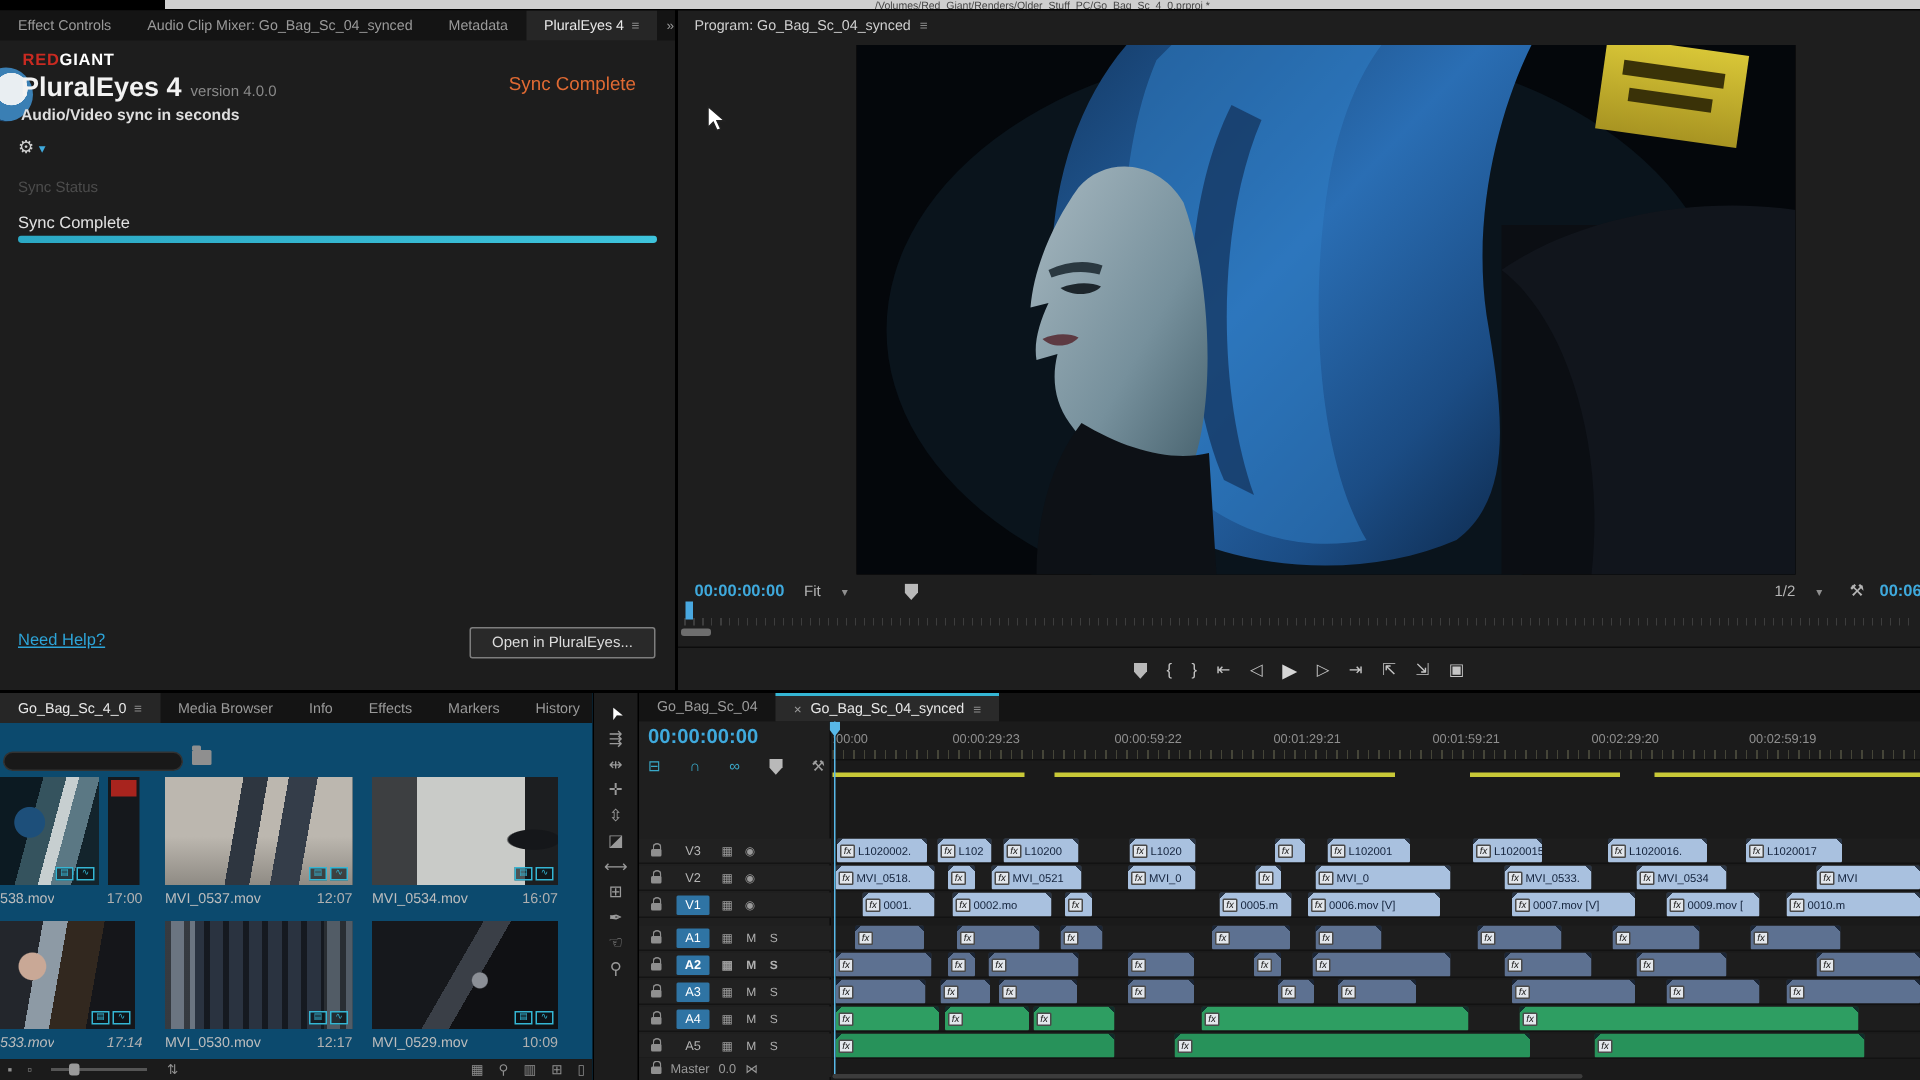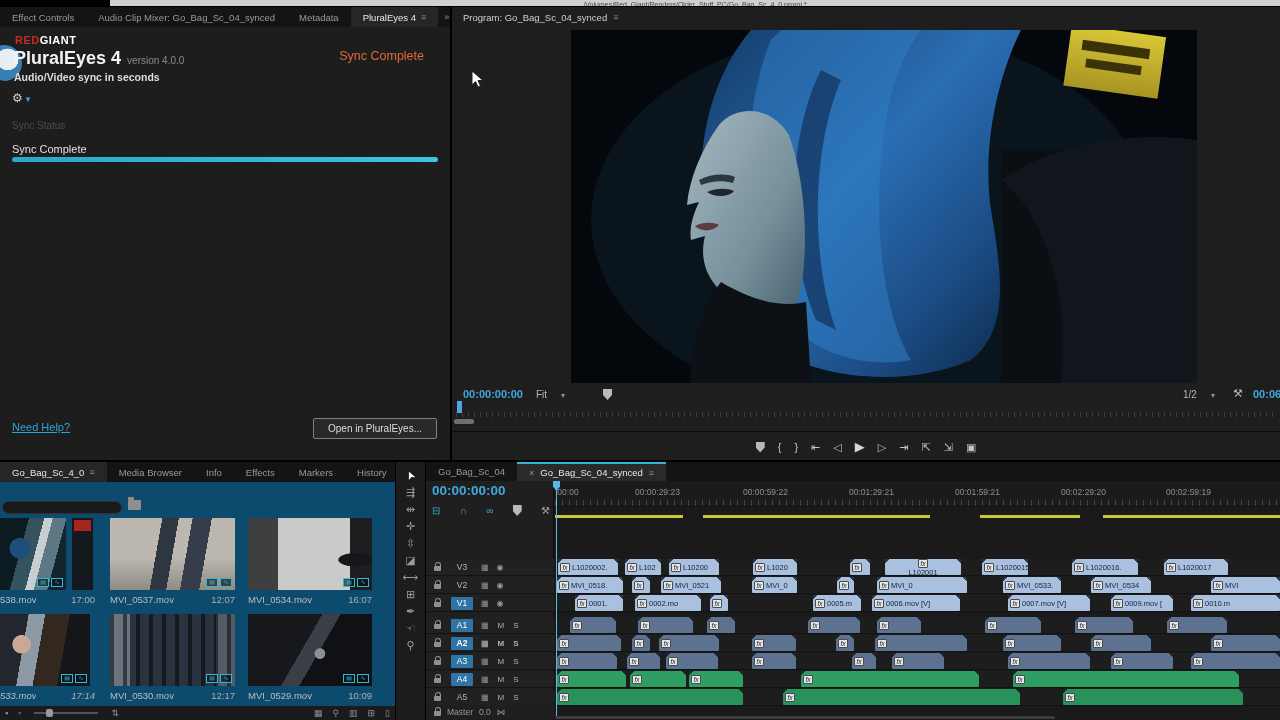--- a/index.html
+++ b/index.html
@@ -461,21 +461,21 @@
             <span class="fx">fx</span>
             <span class="lbl">L10200</span>
           </div>
           <div class="clip v" style="left: 198px; width: 44px;">
             <span class="fx">fx</span>
             <span class="lbl">L1020</span>
           </div>
           <div class="clip v" style="left: 295px; width: 20px;">
             <span class="fx">fx</span>
           </div>
-          <div class="clip v" style="left: 330px; width: 76px; flex-direction: column;">
+          <div class="clip v" style="left: 330px; width: 55px;">
             <span class="fx">fx</span>
             <span class="lbl">L102001</span>
           </div>
           <div class="clip v" style="left: 427px; width: 46px;">
             <span class="fx">fx</span>
             <span class="lbl">L1020015</span>
           </div>
           <div class="clip v" style="left: 517px; width: 66px;">
             <span class="fx">fx</span>
             <span class="lbl">L1020016.</span>

